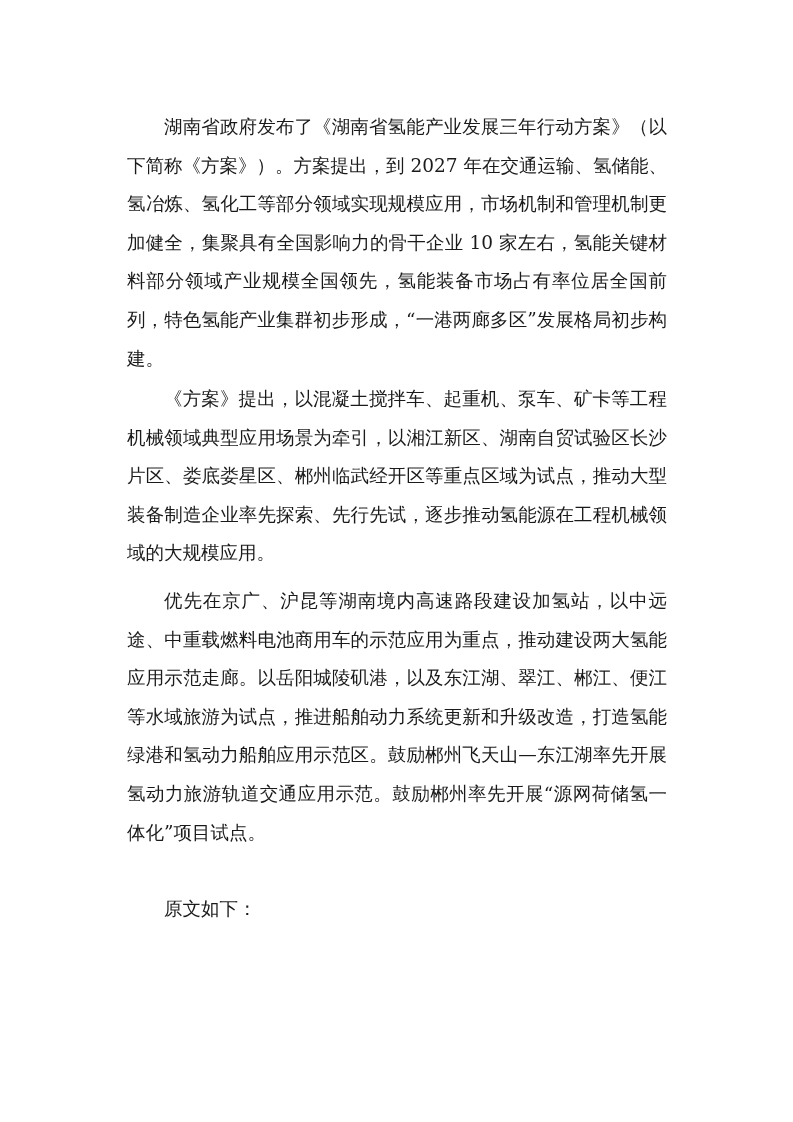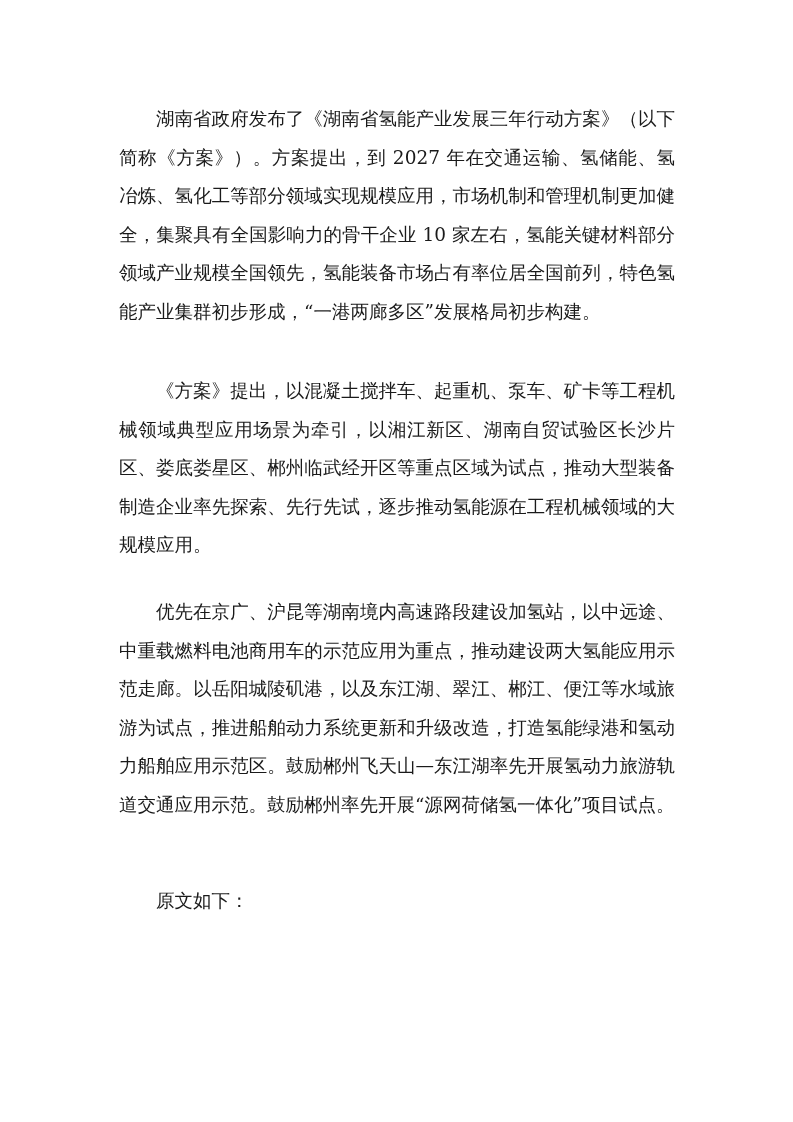--- a/index.html
+++ b/index.html
@@ -4,24 +4,24 @@
   <style>
     html, body { margin: 0; padding: 0; background: #ffffff; }
     body { width: 793px; height: 1122px; position: relative; overflow: hidden; }
     .page {
       position: absolute; left: 119px; top: 100px; width: 556px;
       font-family: "DejaVu Serif", "Liberation Serif", serif;
       font-size: 18.5px; color: #1a1a1a;
       line-height: 38.6px;
       text-align: justify;
     }
-    .para { margin: 0; text-indent: 37px; }
+    .para { margin: 8px; text-indent: 37px; }
     .p1 { position: absolute; top: 0; }
     .p2 { position: absolute; top: 272px; font-family: Liberation Serif, serif; }
-    .p3 { position: absolute; top: 493px; }
+    .p3 { position: absolute; top: 474px; }
     .p4 { position: absolute; top: 782px; }
   </style>
 </head>
 <body>
 
 <div class="page">
   <p class="para p1">湖南省政府发布了《湖南省氢能产业发展三年行动方案》（以下简称《方案》）。方案提出，到 2027 年在交通运输、氢储能、氢冶炼、氢化工等部分领域实现规模应用，市场机制和管理机制更加健全，集聚具有全国影响力的骨干企业 10 家左右，氢能关键材料部分领域产业规模全国领先，氢能装备市场占有率位居全国前列，特色氢能产业集群初步形成，“一港两廊多区”发展格局初步构建。</p>
   <p class="para p2">《方案》提出，以混凝土搅拌车、起重机、泵车、矿卡等工程机械领域典型应用场景为牵引，以湘江新区、湖南自贸试验区长沙片区、娄底娄星区、郴州临武经开区等重点区域为试点，推动大型装备制造企业率先探索、先行先试，逐步推动氢能源在工程机械领域的大规模应用。</p>
   <p class="para p3">优先在京广、沪昆等湖南境内高速路段建设加氢站，以中远途、中重载燃料电池商用车的示范应用为重点，推动建设两大氢能应用示范走廊。以岳阳城陵矶港，以及东江湖、翠江、郴江、便江等水域旅游为试点，推进船舶动力系统更新和升级改造，打造氢能绿港和氢动力船舶应用示范区。鼓励郴州飞天山—东江湖率先开展氢动力旅游轨道交通应用示范。鼓励郴州率先开展“源网荷储氢一体化”项目试点。</p>
   <p class="para p4">原文如下：</p>

